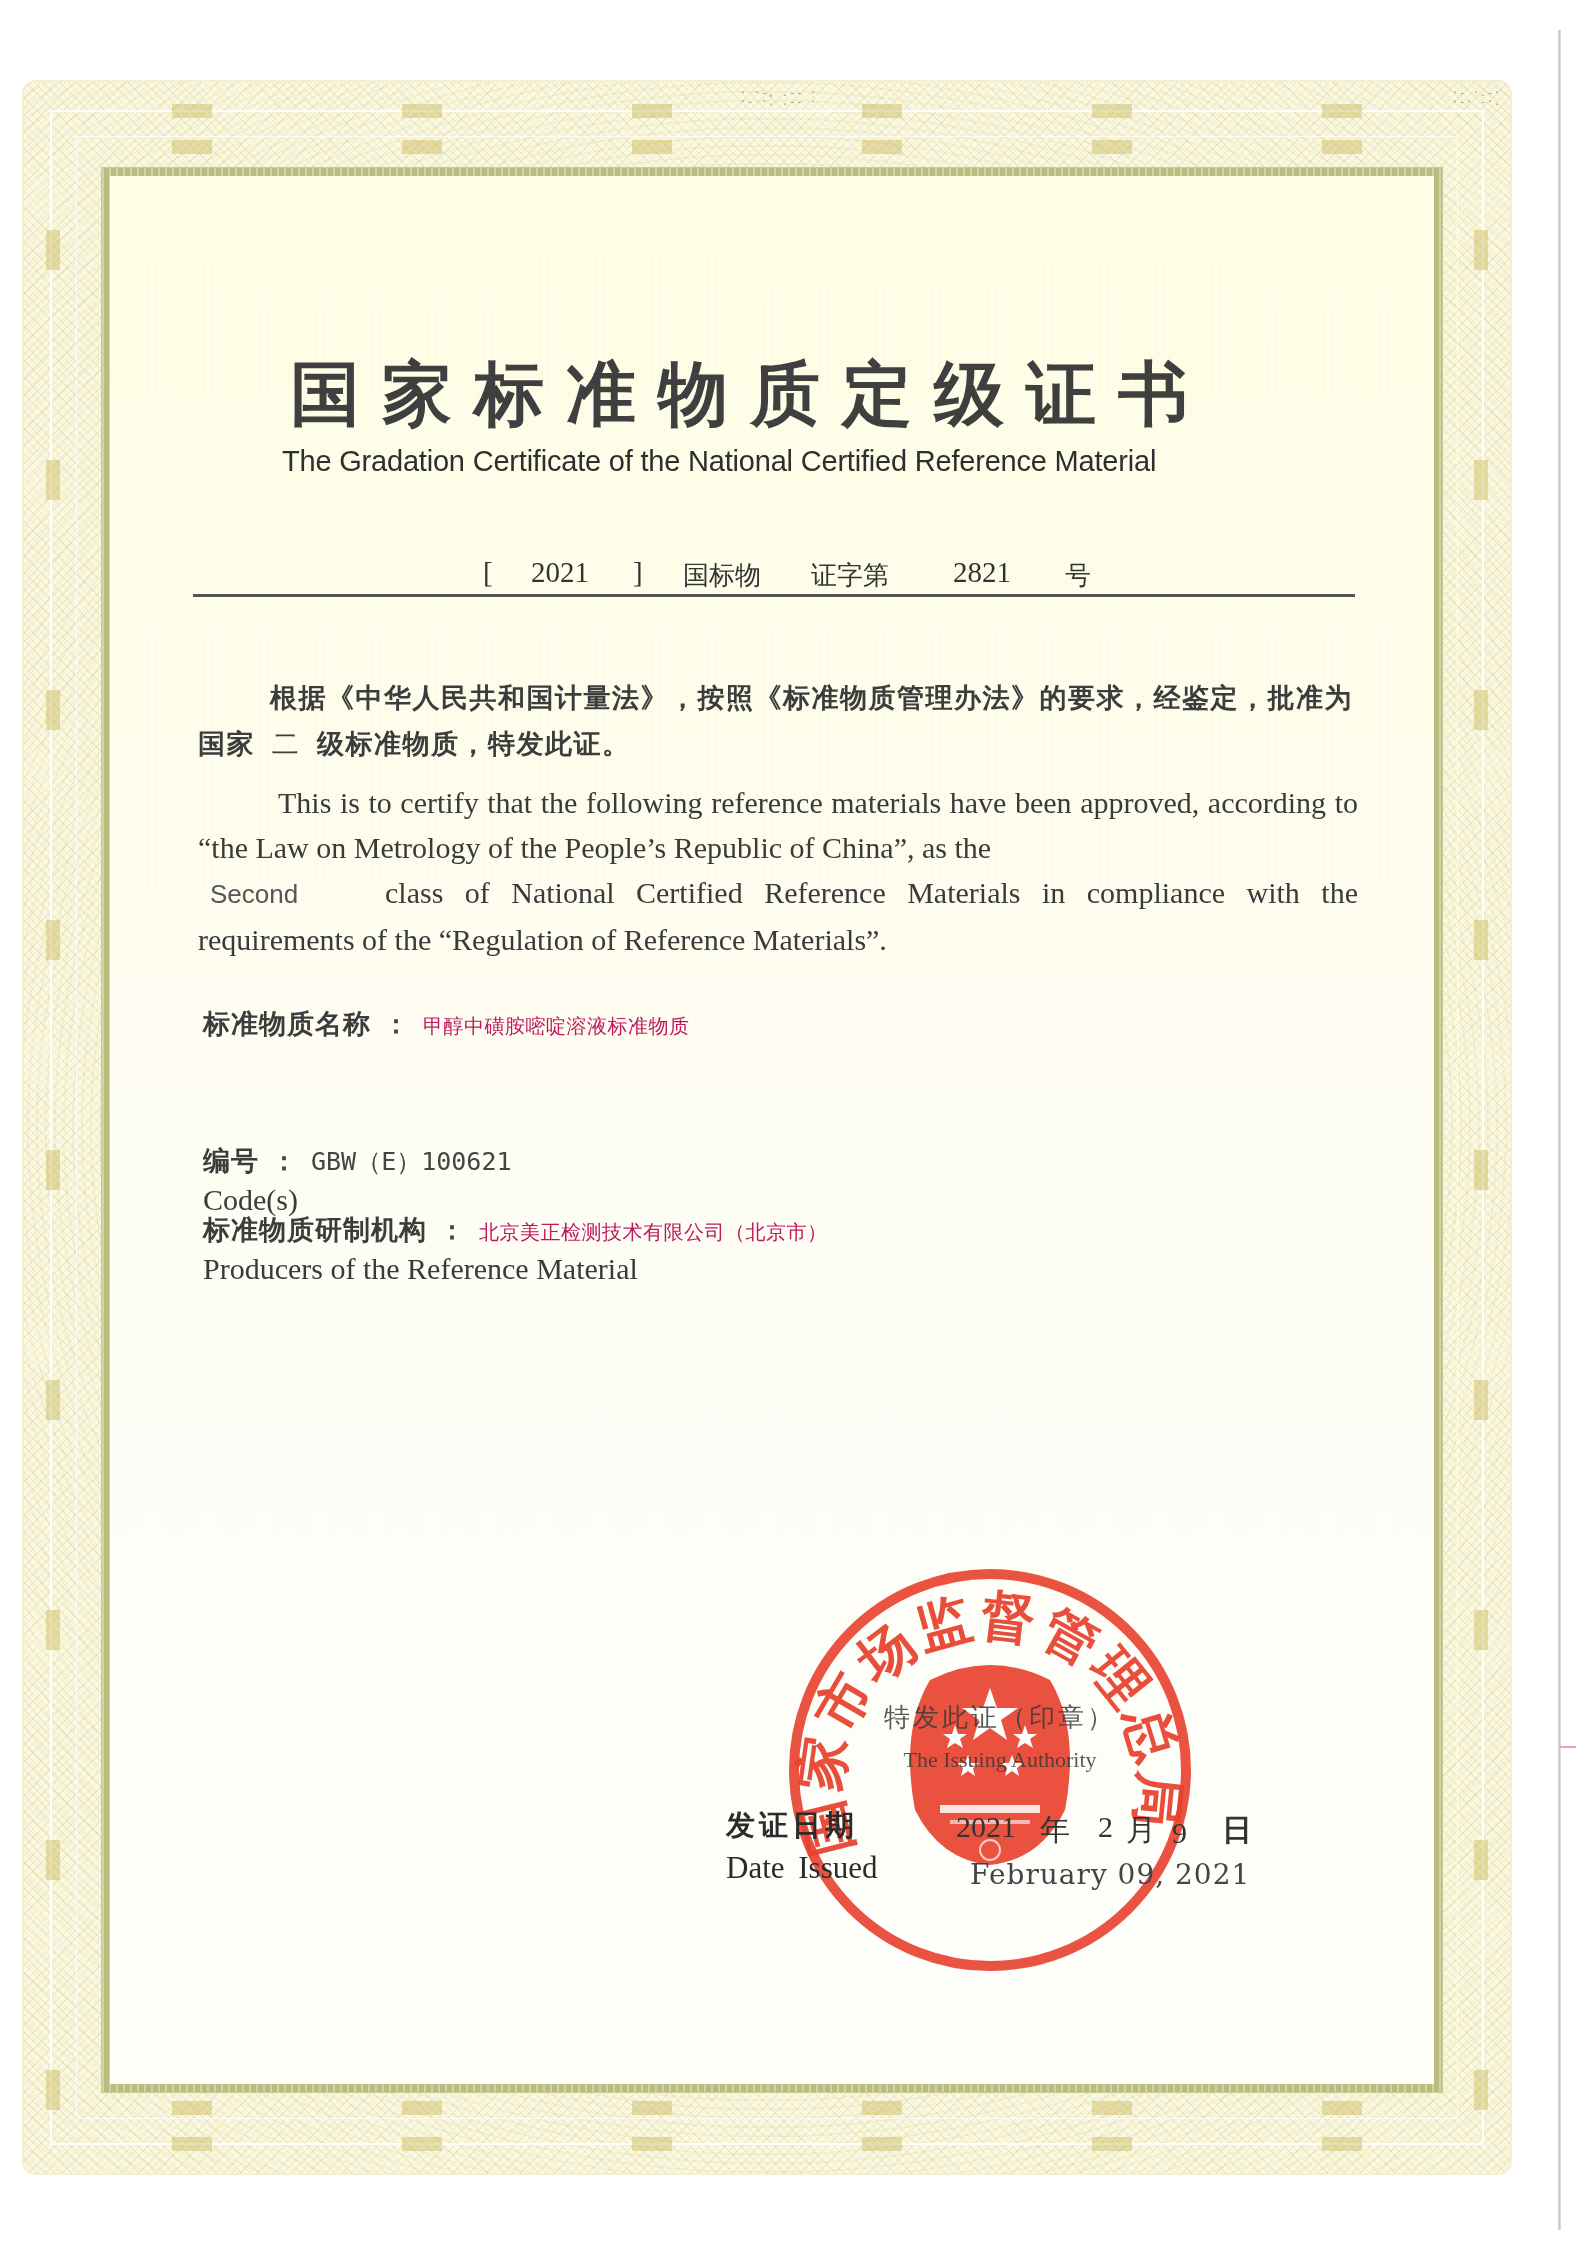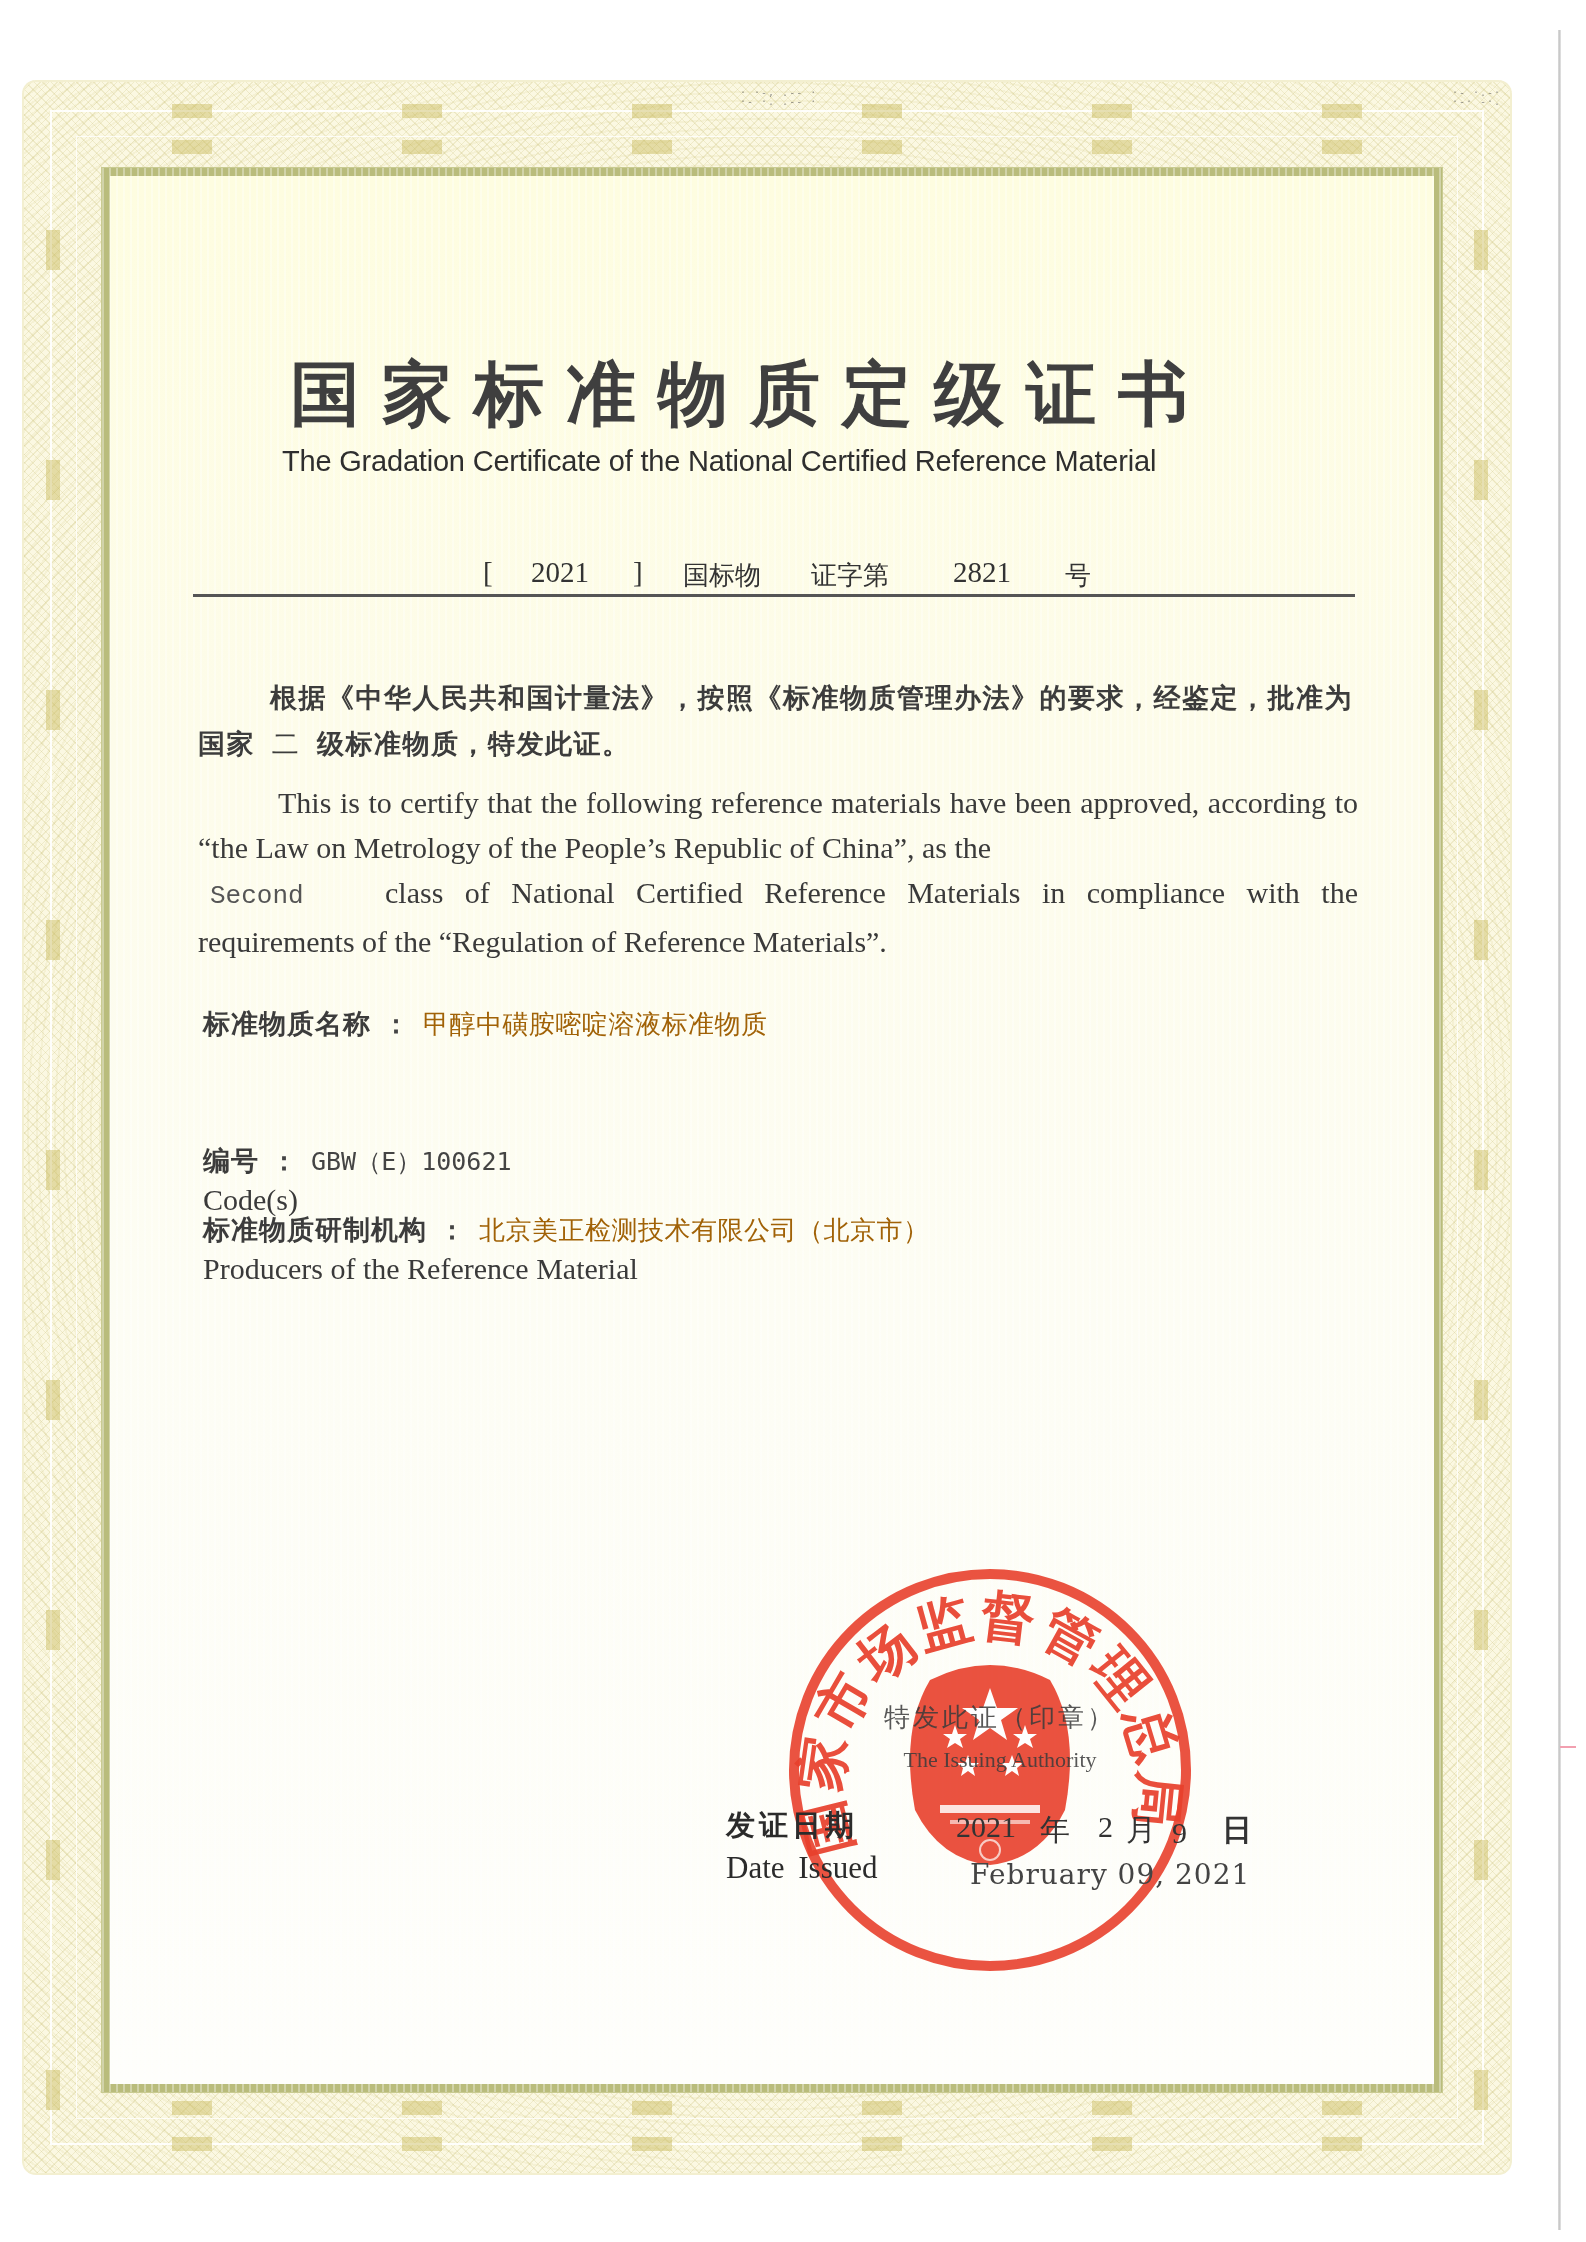--- a/index.html
+++ b/index.html
@@ -83,31 +83,31 @@
   }
   .para-cn .indent { display: inline-block; width: 72px; }
   .grade-cn { display: inline-block; width: 62px; text-align: center; font-weight: normal; }
   .para-en {
     position: absolute; left: 198px; top: 780px; width: 1160px;
     font-family: "Liberation Serif", serif; font-size: 30px;
     line-height: 45px; color: #3a3a3a; text-align: justify;
   }
   .para-en .indent { display: inline-block; width: 80px; }
   .grade-en {
-    display: inline-block; width: 175px; font-family: Liberation Mono, monospace;
+    display: inline-block; width: 175px; font-family: Liberation Sans, sans-serif;
     font-size: 26px; color: #555; padding-left: 12px;
   }
   .field { position: absolute; left: 203px; }
   .field .label-cn {
     font-family: "DejaVu Serif", serif; font-weight: bold; font-size: 27px; color: #3c3c3c;
     letter-spacing: 1px;
   }
   .field .colon { font-size: 26px; color: #444; padding: 0 14px 0 12px; font-weight: bold; }
   .field .value-cn {
-    font-family: Liberation Serif, serif; font-size: 26px; color: #a16207; letter-spacing: 0.5px;
+    font-family: Liberation Serif, serif; font-size: 20px; color: #be185d; letter-spacing: 0.5px;
   }
   .field .value-code { font-family: "DejaVu Sans Mono", monospace; font-size: 25px; color: #444; }
   .field .label-en {
     display: block; margin-top: 4px;
     font-family: "Liberation Serif", serif; font-size: 30px; color: #3a3a3a;
   }
   .seal {
     position: absolute; left: 780px; top: 1560px; width: 420px; height: 420px;
   }
   .authority {

